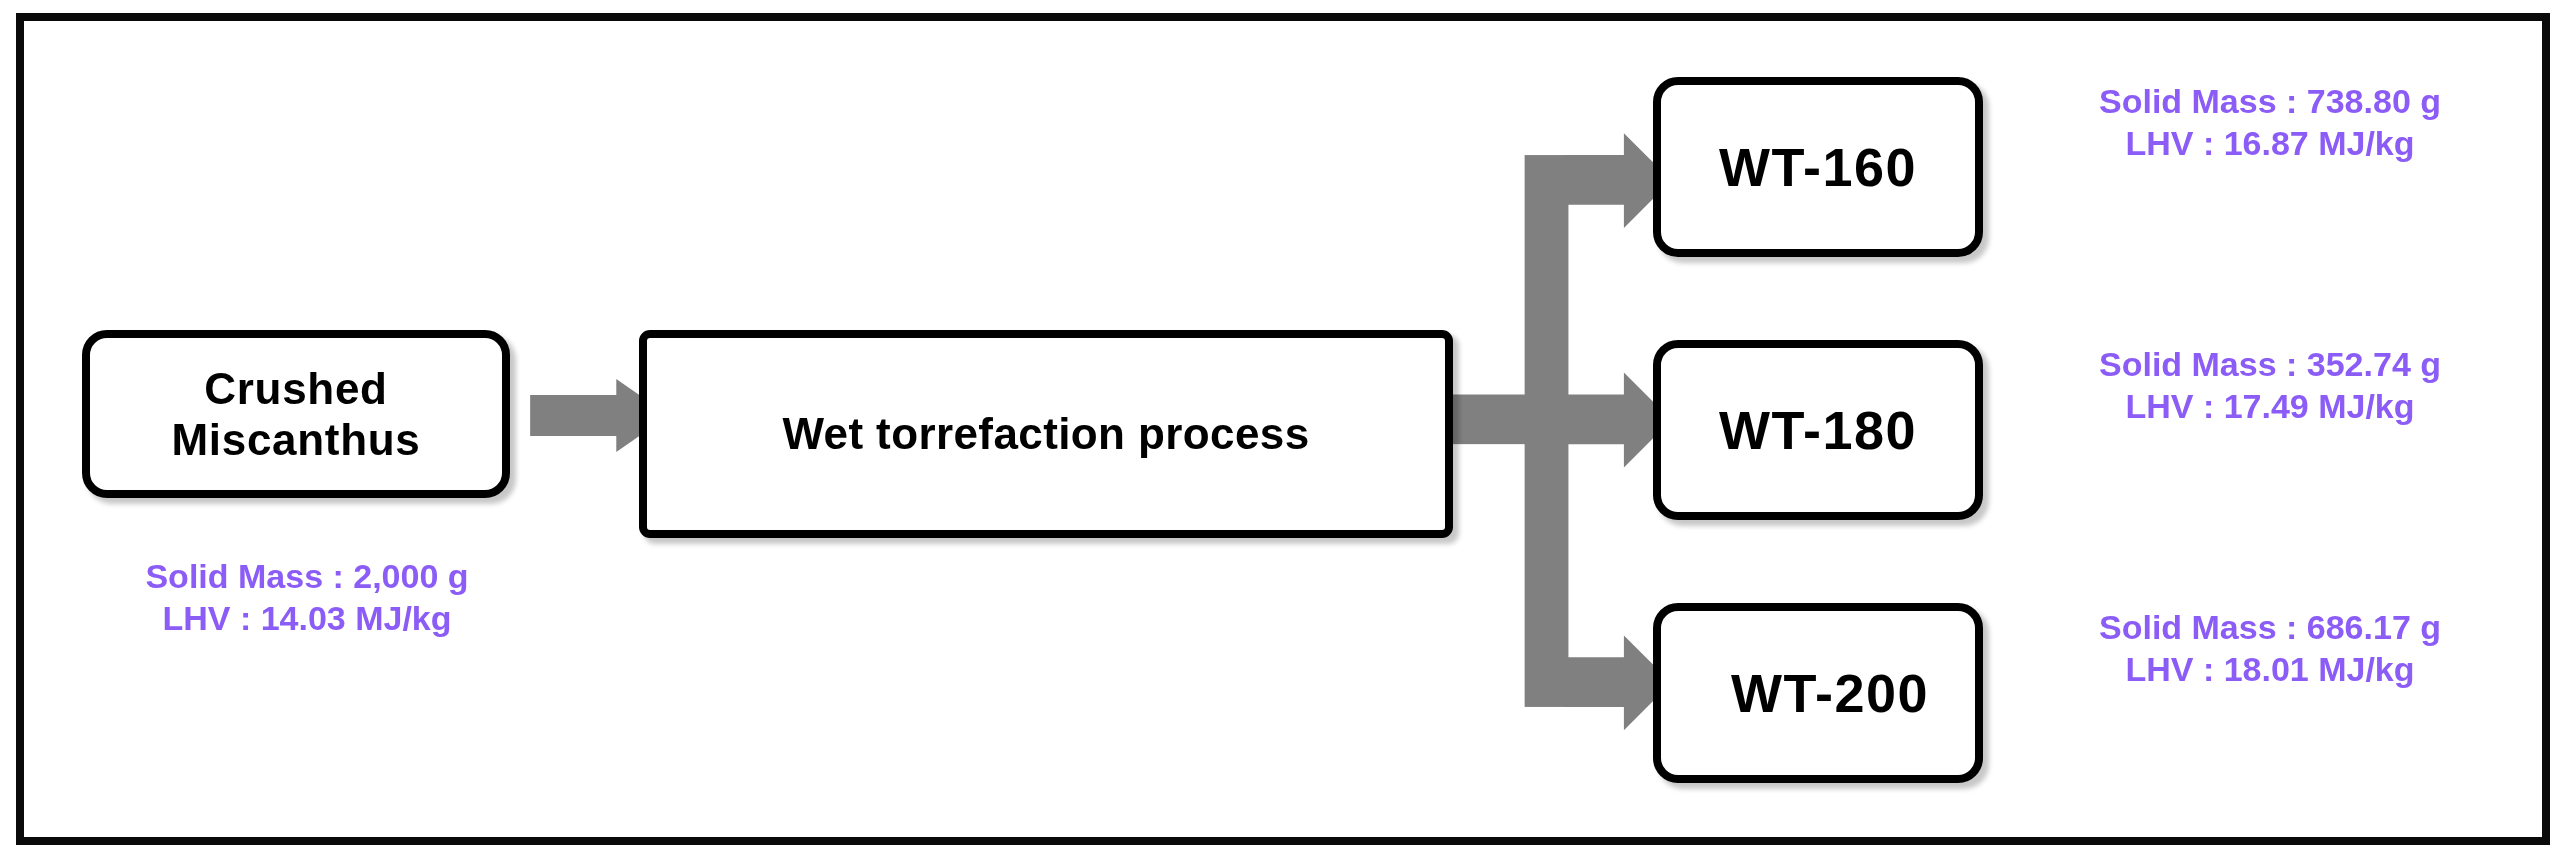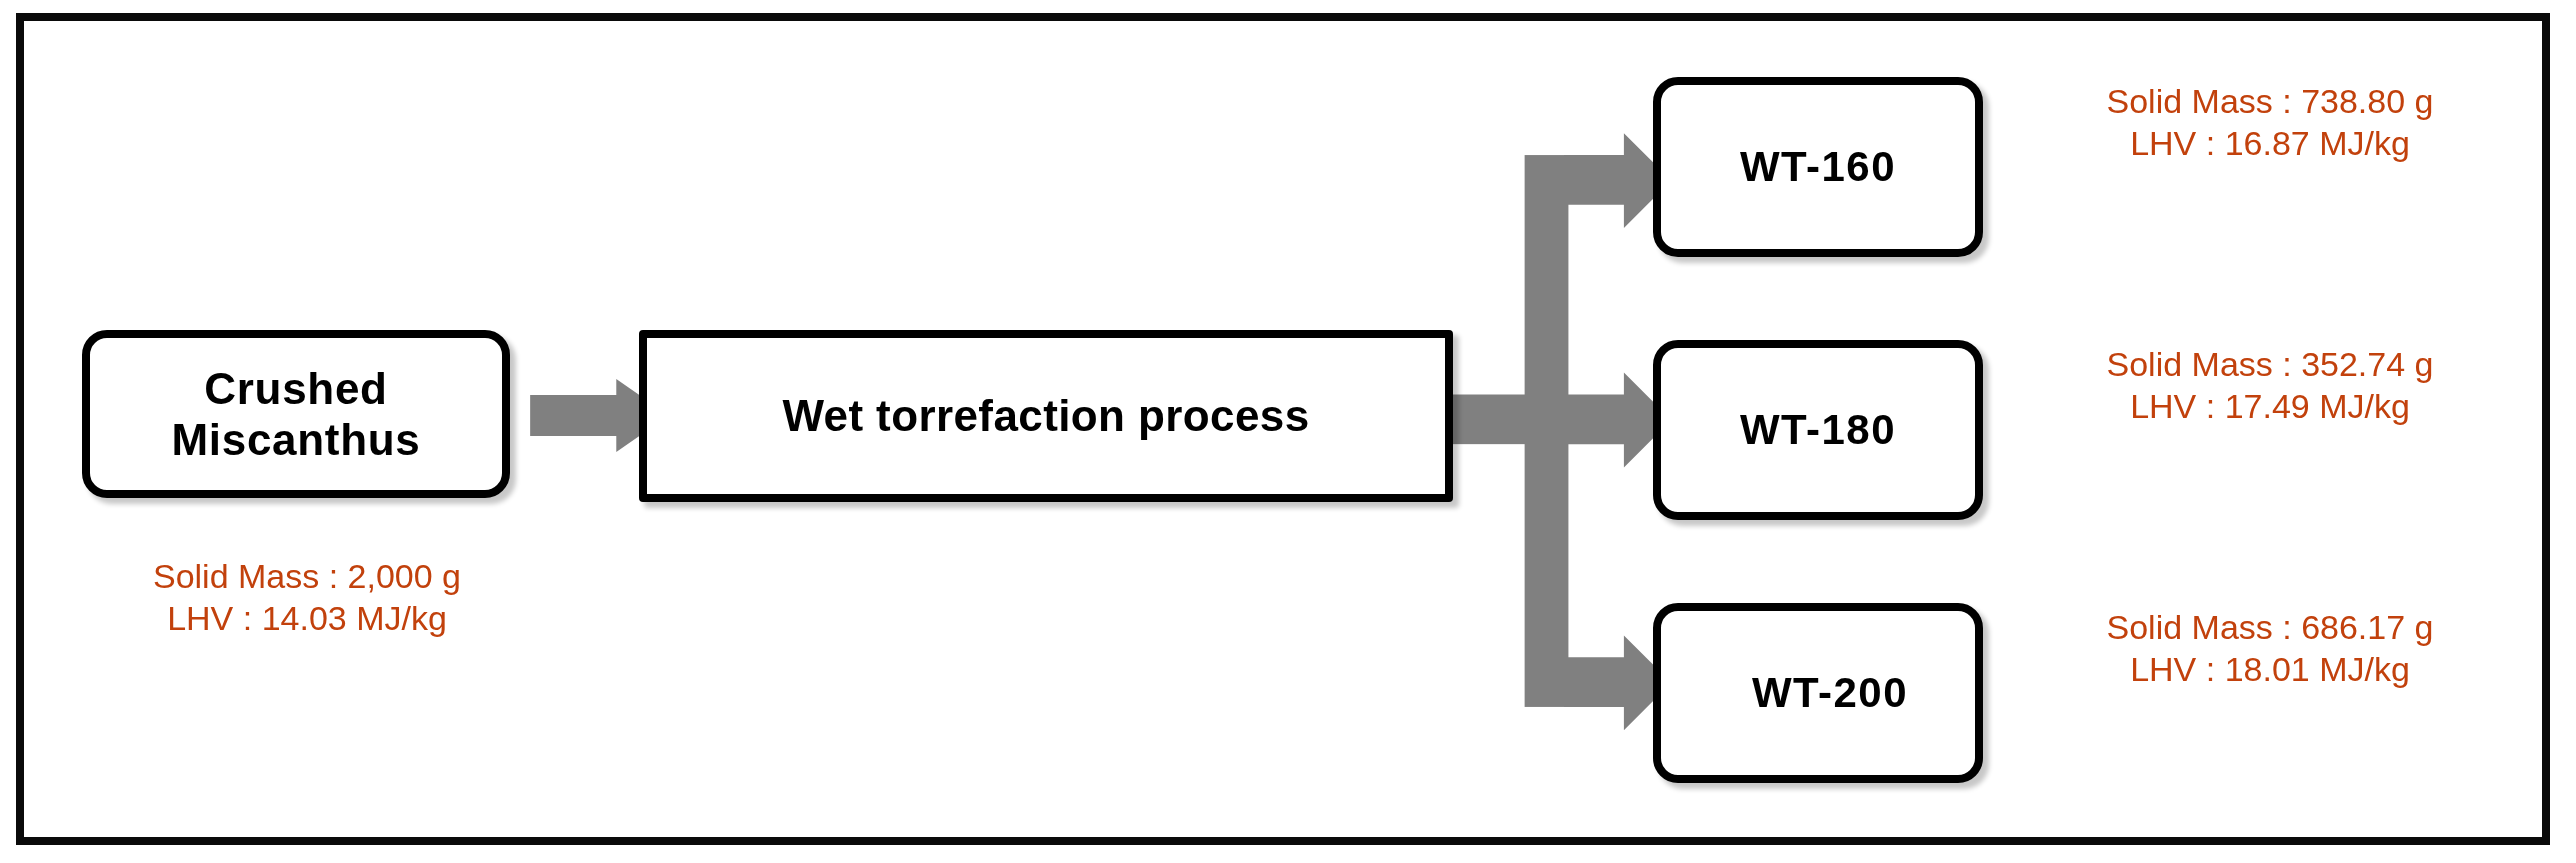--- a/index.html
+++ b/index.html
@@ -61,46 +61,46 @@
     height: 168px;
     border-radius: 25px;
   }
   #node-source .node-label { font-size: 44px; letter-spacing: 0.7px; }
 
   
   #node-process {
     left: 639px;
     top: 330px;
     width: 814px;
-    height: 172px;
-    border-radius: 4px;
+    height: 208px;
+    border-radius: 11px;
     text-align: right;
   }
   #node-process .node-label { font-size: 44px; letter-spacing: 0.4px; }
 
   
   .node-product {
     left: 1653px;
     width: 330px;
     height: 180px;
     border-radius: 25px;
   }
-  .node-product .node-label { font-size: 42px; letter-spacing: 1.5px; }
+  .node-product .node-label { font-size: 54px; letter-spacing: 1.5px; }
   #node-wt160 { top: 77px; }
   #node-wt180 { top: 340px; }
   #node-wt200 { top: 603px; padding-left: 24px; }
 
   
   .caption {
     position: absolute;
     text-align: center;
-    font-weight: normal;
+    font-weight: bold;
     font-size: 34px;
     line-height: 1.24;
-    color: #c2410c;
+    color: #8b5cf6;
     white-space: pre-line;
     letter-spacing: 0px;
     z-index: 3;
   }
   #caption-source {
     left: 66px;
     top: 555px;
     width: 482px;
   }
   .caption-product {

